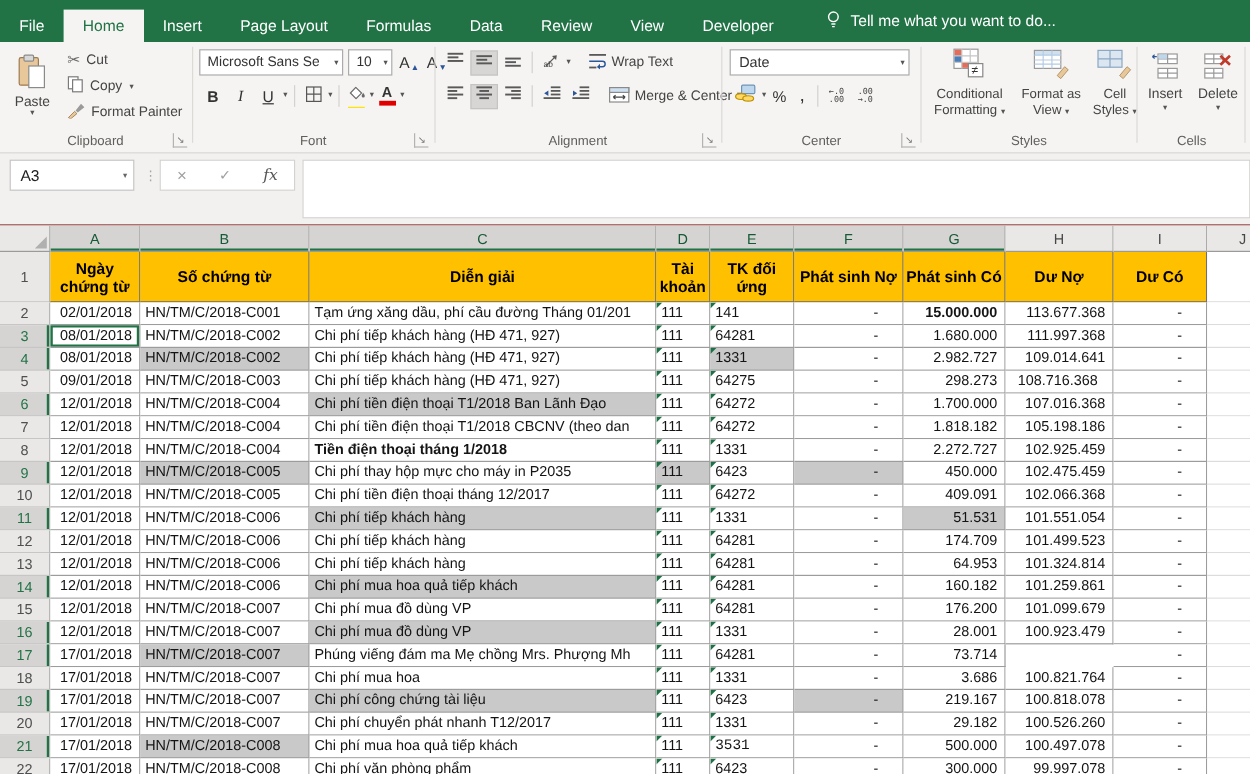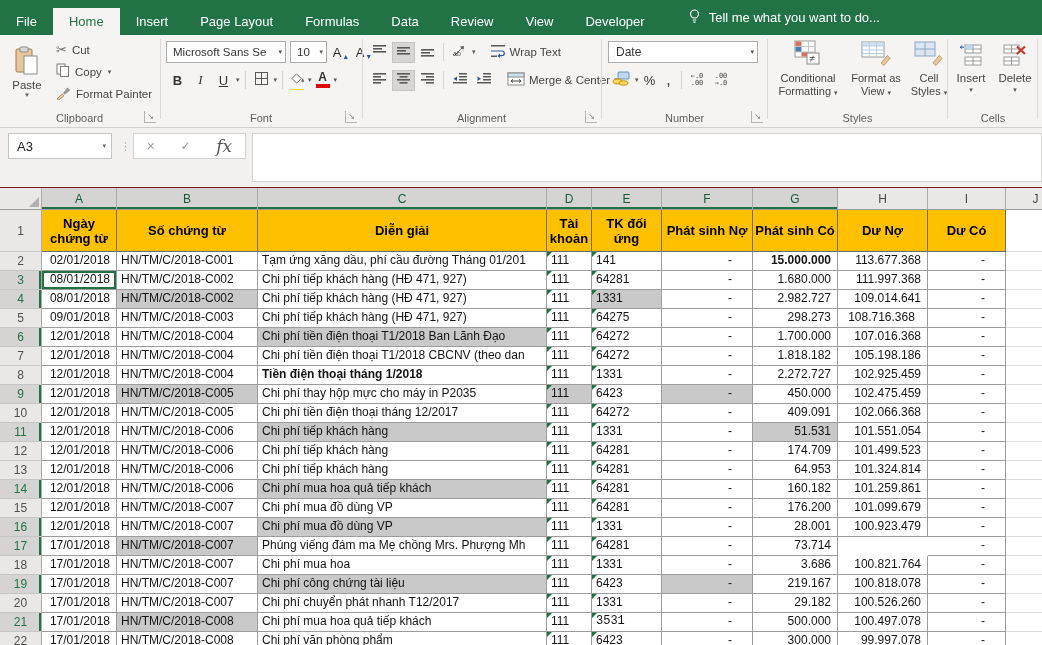--- a/index.html
+++ b/index.html
@@ -60,21 +60,21 @@
   .stylebtn{display:flex;flex-direction:column;align-items:center;justify-content:flex-start;padding-top:5px;gap:3px;height:72px;box-sizing:border-box;font-size:11px;color:#444;text-align:center;line-height:13px}
   .styleflex{position:absolute;left:3px;top:0;display:flex;gap:4px}
   .cellbtn{position:absolute;top:3px;width:42px;height:68px;display:flex;flex-direction:column;align-items:center;justify-content:flex-start;padding-top:6px;gap:3px;font-size:11.5px;color:#444;box-sizing:border-box}
 
   
   .fbar{position:absolute;top:128px;left:0;width:100%;height:59px;background:#f3f1f0;border-bottom:1px solid #7f1d1d}
   .namebox{position:absolute;left:8px;top:5px;width:104px;height:26px;background:#fff;border:1px solid #c6c4c2;box-sizing:border-box;font-size:13px;color:#222;display:flex;align-items:center;padding-left:8px}
   .namebox .ddr{position:absolute;right:5px;font-size:7px;color:#666}
   .fdots{position:absolute;left:120px;top:12px;color:#a8a6a4;font-size:11px;letter-spacing:0}
   .fxbox{position:absolute;left:133px;top:5px;width:113px;height:26px;background:#fff;border:1px solid #d4d2d0;box-sizing:border-box;display:flex;align-items:center;justify-content:space-around;color:#a0a0a0}
-  .fxbox .fx{font-style:italic;font-family:"DejaVu Serif",serif;color:#555;font-size:17px}
+  .fxbox .fx{font-style:italic;font-family:"DejaVu Serif",serif;color:#555;font-size:13px}
   .fxbox .xm{font-size:14px}
   .fxbox .ck{font-size:12px}
   .finput{position:absolute;left:252px;top:5px;right:0;height:49px;background:#fff;border:1px solid #d4d2d0;box-sizing:border-box;font-size:12px;padding:3px 6px;color:#222}
 
   
   #grid{position:absolute;top:188px;left:0;width:1042px;height:457px;overflow:hidden;background:#fff}
   .grow-letters{display:flex;height:22px}
   .corner{width:42px;flex:none;background:#e9e8e7;border-right:1px solid #ababab;border-bottom:1px solid #9a9a9a;position:relative;box-sizing:border-box}
   .corner::after{content:"";position:absolute;right:2px;bottom:2px;border-bottom:10px solid #b0b0b0;border-left:10px solid transparent}
   .cletter{flex:none;display:flex;align-items:center;justify-content:center;font-size:12px;color:#474747;background:#e9e8e7;border-right:1px solid #ababab;border-bottom:1px solid #9a9a9a;box-sizing:border-box}
@@ -338,21 +338,21 @@
         <div class="abtn" style="width:20px;font-size:13px;color:#333">%</div>
         <div class="abtn" style="width:16px;font-size:16px;color:#333">,</div>
         <span class="vsep"></span>
         <div class="abtn">
             <div class="decico">←.0<br>.00</div>
           </div>
         <div class="abtn">
             <div class="decico">.00<br>→.0</div>
           </div>
       </div>
-      <div class="glabel">Number</div>
+      <div class="glabel">Center</div>
       <span class="launcher">↘</span>
     </div>
     <div class="gsep" style="left:767px"></div>
 
     <div class="group g-styles">
       <div class="styleflex">
         <div class="stylebtn" style="width:72px">
           <span><svg width="28" height="26" viewBox="0 0 28 26">
                 <rect x="1" y="1" width="20" height="16" fill="#fff" stroke="#999"></rect>
                 <rect x="1.5" y="1.5" width="6" height="5" fill="#e46c5a"></rect>

